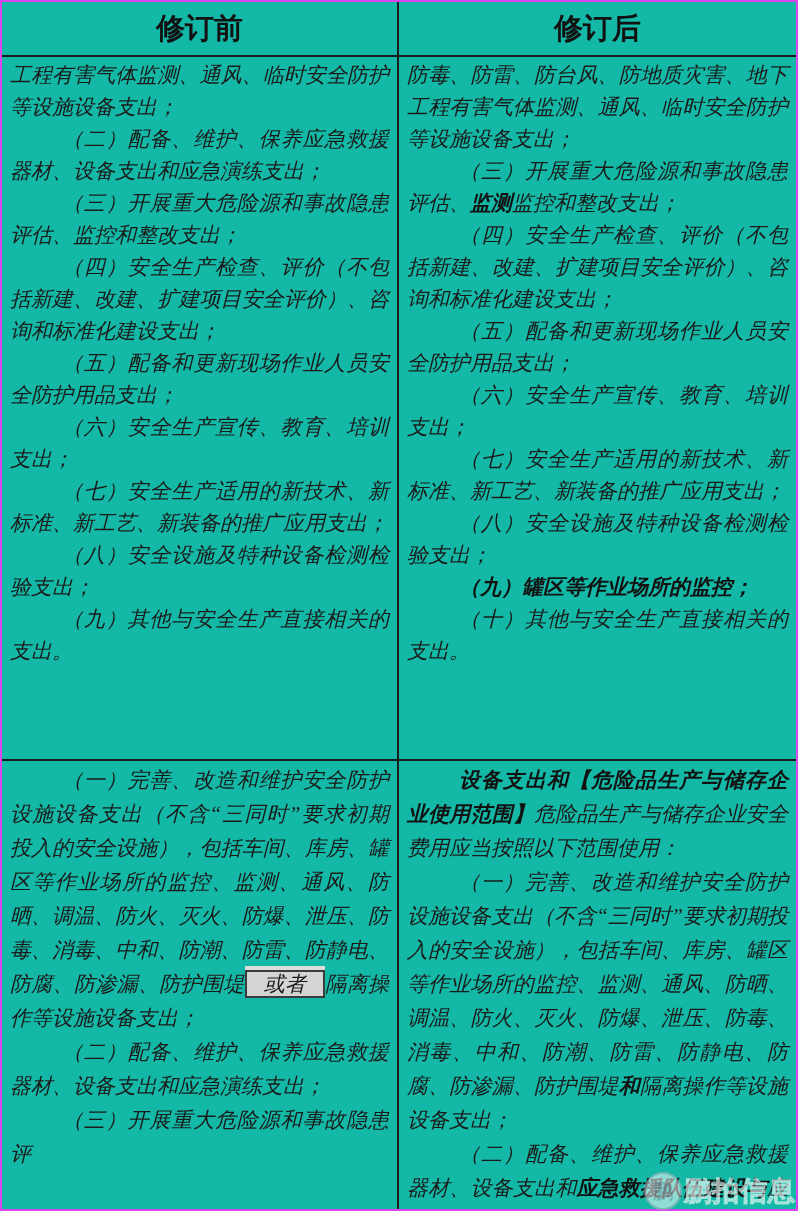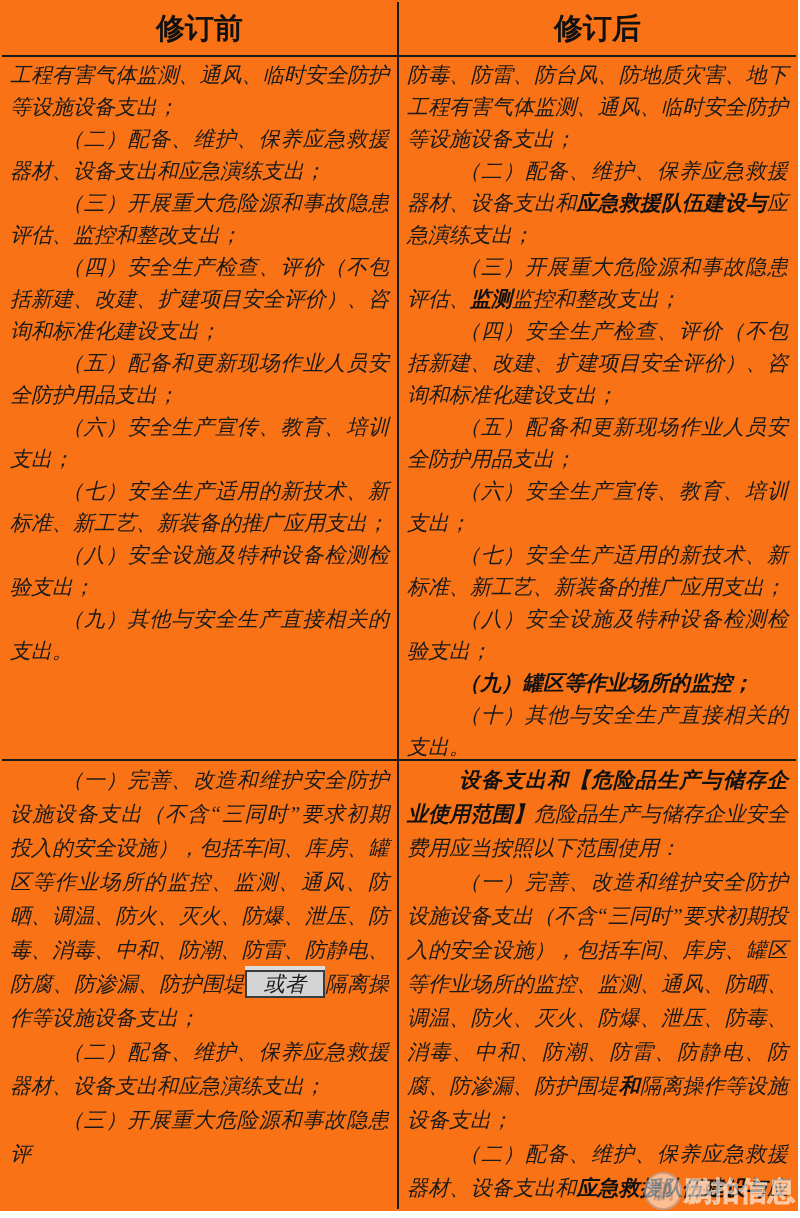--- a/index.html
+++ b/index.html
@@ -8,23 +8,23 @@
     width: 800px; height: 1218px;
     font-family: "Liberation Serif", "DejaVu Serif", serif;
     color: #1a1a1a;
     overflow: hidden;
   }
   .page { position: relative; width: 800px; height: 1218px; background: #fff; overflow: hidden; }
 
   .doc-table {
     position: absolute; left: 0; top: 0;
     width: 798px; height: 1211px;
-    border: 2px solid #f97316;
+    border: 2px solid #d946ef;
     display: flex; flex-direction: column;
-    background: #f97316;
+    background: #14b8a6;
     justify-content: flex-end;
   }
   .thead { flex: 0 0 55px; display: flex; border-bottom: 2px solid #1a1a1a; }
   .th {
     width: 50%; display: flex; align-items: center; justify-content: center;
     font-family: "Liberation Sans", "DejaVu Sans", sans-serif;
     font-weight: 700; font-size: 29px; color: #111;
   }
   .th-before { border-right: 2px solid #1a1a1a; }
 
@@ -97,21 +97,20 @@
           <p><span>（三）开展重大危险源和事故隐患评估、监控和整改支出；</span></p>
           <p><span>（四）安全生产检查、评价（不包括新建、改建、扩建项目安全评价）、咨询和标准化建设支出；</span></p>
           <p><span>（五）配备和更新现场作业人员安全防护用品支出；</span></p>
           <p><span>（六）安全生产宣传、教育、培训支出；</span></p>
           <p><span>（七）安全生产适用的新技术、新标准、新工艺、新装备的推广应用支出；</span></p>
           <p><span>（八）安全设施及特种设备检测检验支出；</span></p>
           <p><span>（九）其他与安全生产直接相关的支出。</span></p>
         </div>
       <div class="cell cell-after" id="cell-r0-after">
           <p class="noindent"><span>防毒、防雷、防台风、防地质灾害、地下工程有害气体监测、通风、临时安全防护等设施设备支出；</span></p>
-          <p><span>（二）配备、维护、保养应急救援器材、设备支出和</span><span class="b">应急救援队伍建设与</span><span>应急演练支出；</span></p>
           <p><span>（三）开展重大危险源和事故隐患评估、</span><span class="b">监测</span><span>监控和整改支出；</span></p>
           <p><span>（四）安全生产检查、评价（不包括新建、改建、扩建项目安全评价）、咨询和标准化建设支出；</span></p>
           <p><span>（五）配备和更新现场作业人员安全防护用品支出；</span></p>
           <p><span>（六）安全生产宣传、教育、培训支出；</span></p>
           <p><span>（七）安全生产适用的新技术、新标准、新工艺、新装备的推广应用支出；</span></p>
           <p><span>（八）安全设施及特种设备检测检验支出；</span></p>
           <p><span class="b">（九）罐区等作业场所的监控；</span></p>
           <p><span>（十）其他与安全生产直接相关的支出。</span></p>
         </div>
     </div>

